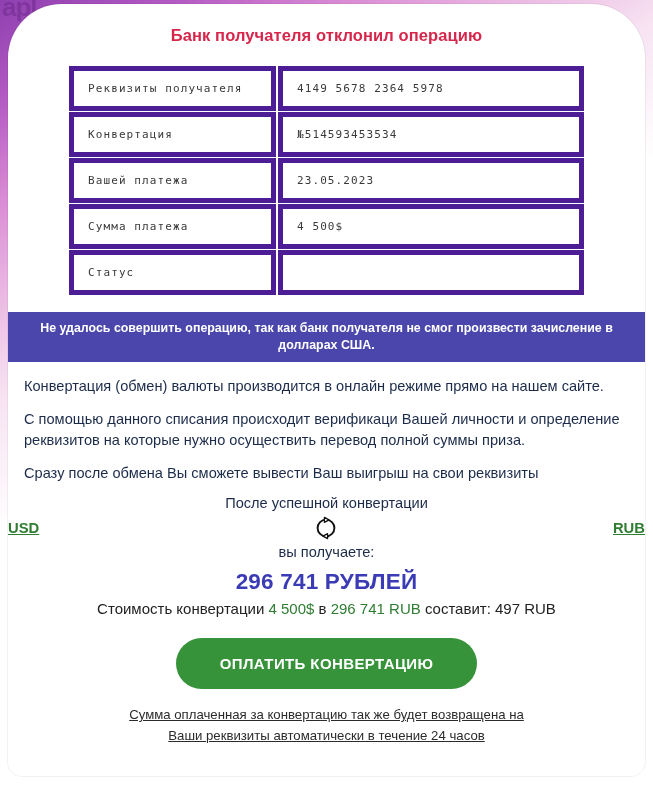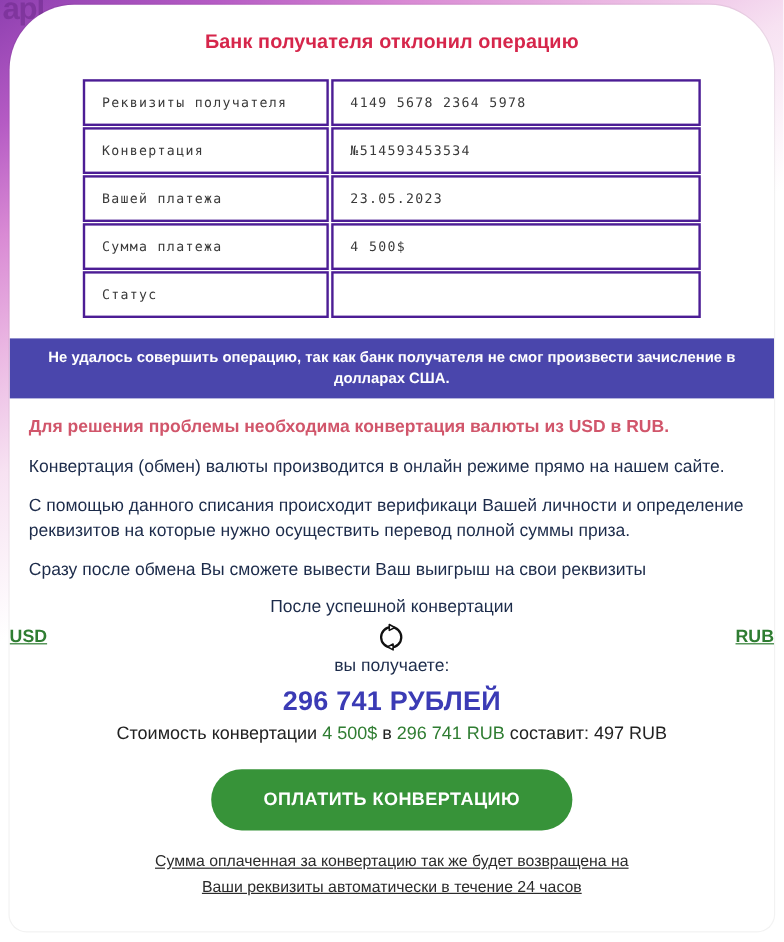--- a/index.html
+++ b/index.html
@@ -69,21 +69,21 @@
 
   
   .details {
     margin: 20px auto 0 auto;
     width: 519px;
     border-collapse: separate;
     border-spacing: 2px 1px;
     font-family: "DejaVu Sans Mono", "Liberation Mono", monospace;
   }
   .details td {
-    border: 2px solid #4c1d95;
+    border: 5px solid #4c1d95;
     background: #ffffff;
     font-size: 11px;
     color: #3a3a3a;
     padding: 10px 14px;
     letter-spacing: 1.1px;
     height: 15px;
     vertical-align: middle;
   }
   .details td.lbl { width: 185px; }
   .details td.val { width: 300px; }
@@ -232,21 +232,20 @@
         <tr>
           <td class="lbl">Статус</td>
           <td class="val blank"></td>
         </tr>
       </tbody>
     </table>
 
     <div class="banner">Не удалось совершить операцию, так как банк получателя не смог произвести зачисление в долларах США.</div>
 
     <div class="copy">
-      <p class="accent">Для решения проблемы необходима конвертация валюты из USD в RUB.</p>
       <p>Конвертация (обмен) валюты производится в онлайн режиме прямо на нашем сайте.</p>
       <p>С помощью данного списания происходит верификаци Вашей личности и определение реквизитов на которые нужно осуществить перевод полной суммы приза.</p>
       <p>Сразу после обмена Вы сможете вывести Ваш выигрыш на свои реквизиты</p>
     </div>
 
     <div class="conv">
       <div class="conv-title">После успешной конвертации</div>
 
       <div class="conv-row">
         <span class="cur">USD</span>

